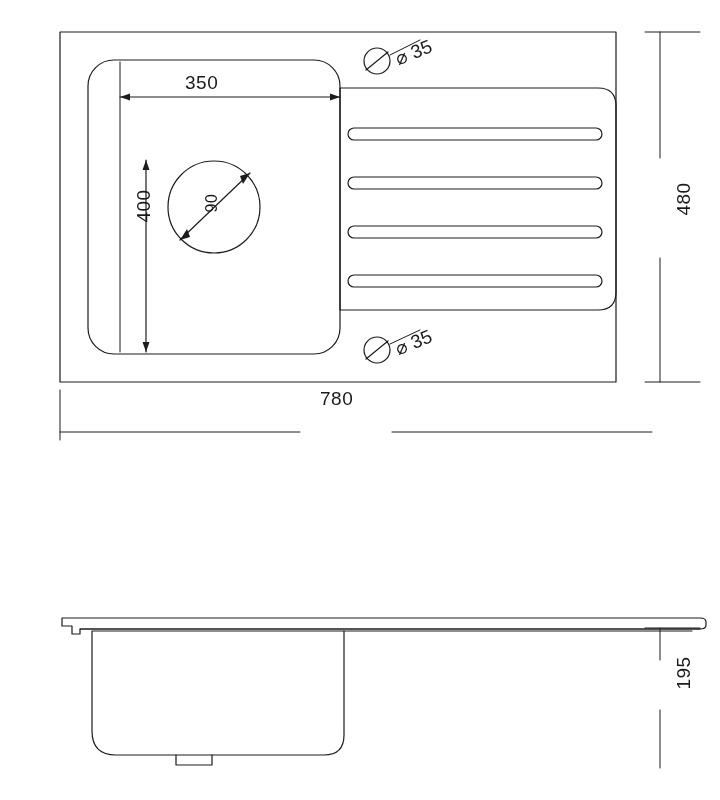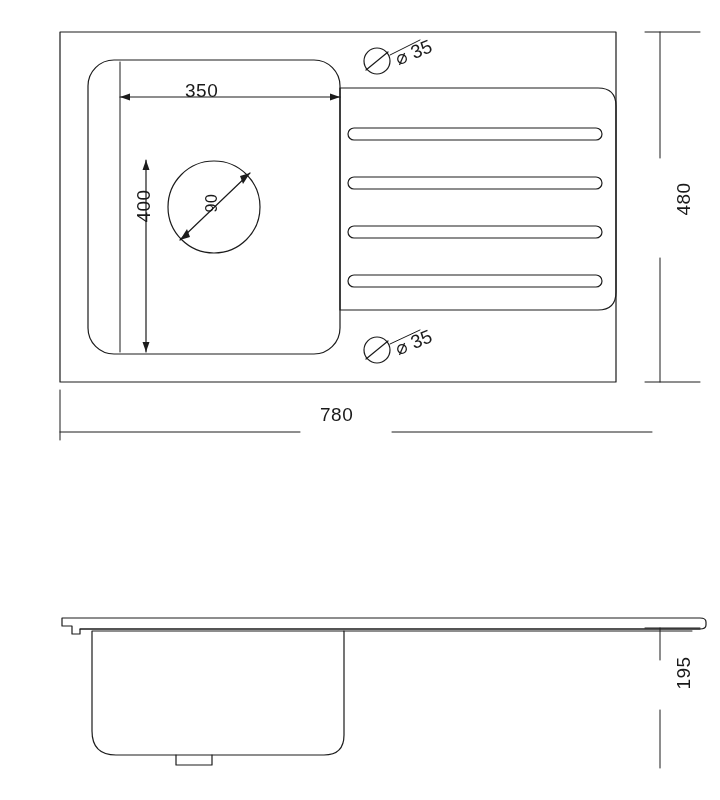--- a/index.html
+++ b/index.html
@@ -123,33 +123,33 @@
       <path d="M344 631 L692 631" stroke-width="1"></path>
 
       <path d="M176 755 L176 765 L212 765 L212 755"></path>
 
       <line x1="660" y1="628" x2="660" y2="660" stroke-width="1"></line>
       <line x1="660" y1="710" x2="660" y2="768" stroke-width="1"></line>
       <line x1="645" y1="628" x2="700" y2="628" stroke-width="1"></line>
     </g>
   </svg>
 
-  <div class="dim-label" style="left:185px; top:80px;">350</div>
+  <div class="dim-label" style="left:185px; top:72px;">350</div>
 
   <div class="dim-label rot90" style="left:120px; top:195px; width:48px; text-align:center;">400</div>
 
   <div class="dim-label small rot90" style="left:192px; top:194px; width:40px; text-align:center;">90</div>
 
   <div class="dia-group" style="left:396px; top:48px;">
     <span class="rot-wrap">⌀ 35</span>
   </div>
 
   <div class="dia-group" style="left:396px; top:338px;">
     <span class="rot-wrap">⌀ 35</span>
   </div>
 
   <div class="dim-label rot90" style="left:660px; top:188px; width:48px; text-align:center;">480</div>
 
-  <div class="dim-label" style="left:320px; top:404px;">780</div>
+  <div class="dim-label" style="left:320px; top:388px;">780</div>
 
   <div class="dim-label rot90" style="left:660px; top:662px; width:48px; text-align:center;">195</div>
 
 </div>
 
 </body></html>

